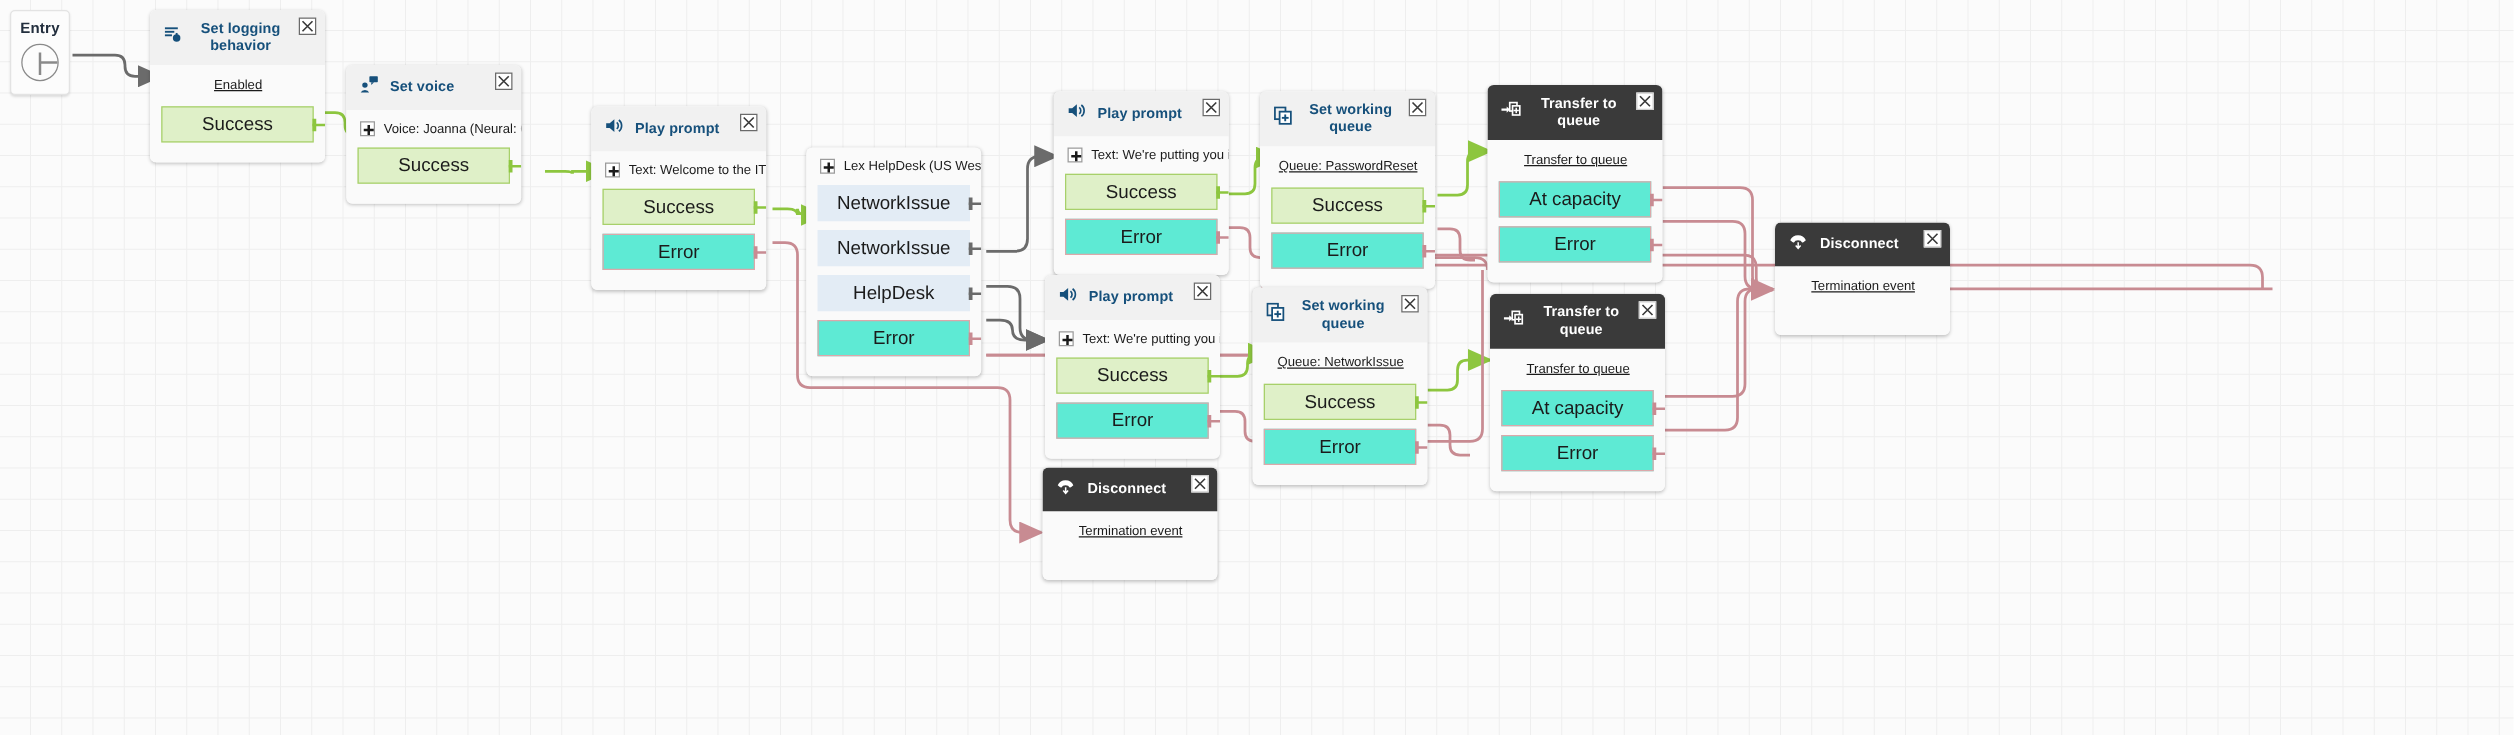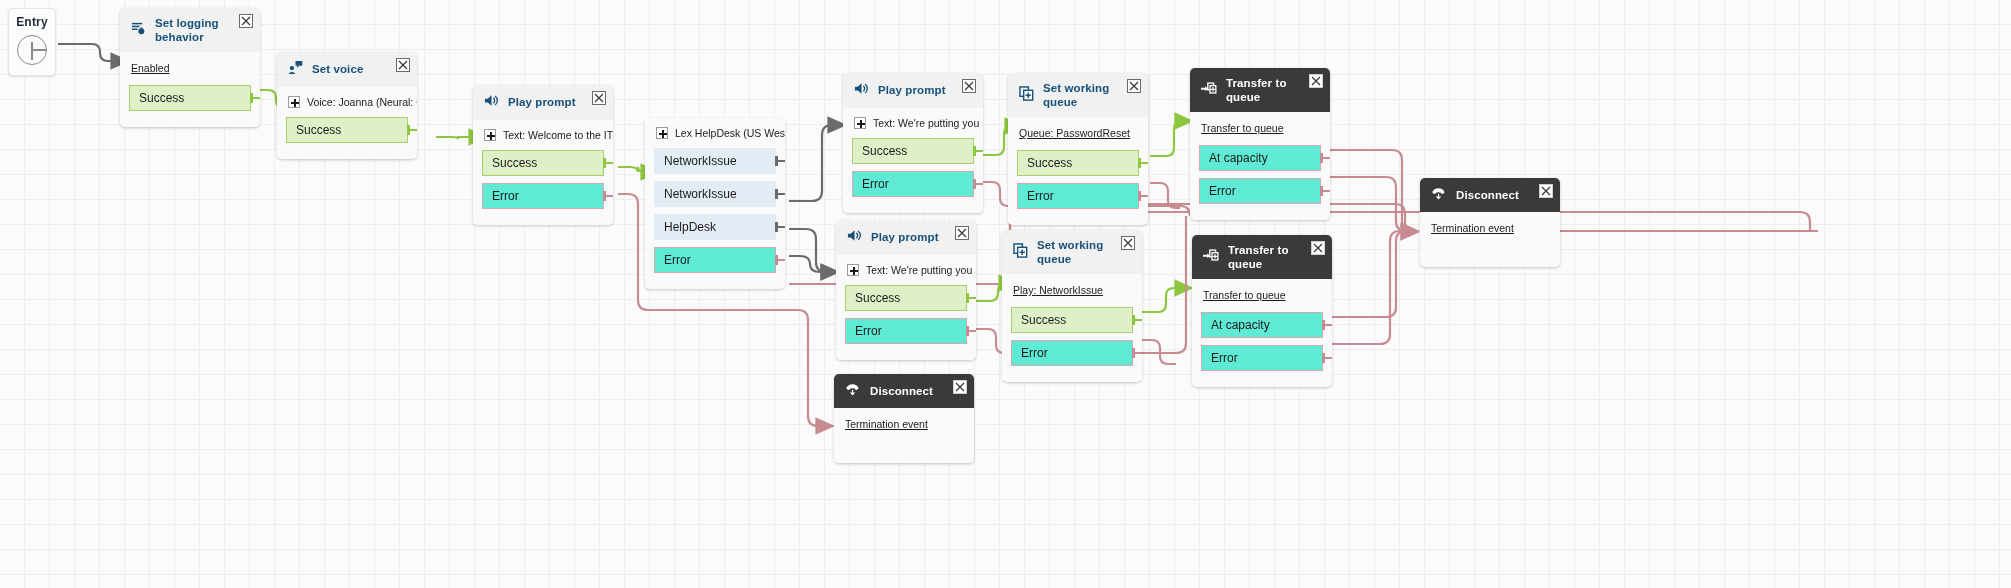--- a/index.html
+++ b/index.html
@@ -11,20 +11,21 @@
   }
   #canvas {
     position: relative;
     width: 2011px; height: 588px;
     background-color: #fbfbfb;
     background-image:
       linear-gradient(to right, #eeeeee 1px, transparent 1px),
       linear-gradient(to bottom, #eeeeee 1px, transparent 1px);
     background-size: 25px 25px;
     background-position: -1px -1px;
+    text-align: center;
   }
   #edges { position:absolute; left:0; top:0; width:2011px; height:588px; pointer-events:none; }
 
   
   .entry {
     position: absolute;
     background: #fcfcfc;
     border: 1px solid #e3e3e3;
     border-radius: 4px;
     box-shadow: 0 1px 2px rgba(0,0,0,.12);
@@ -94,21 +95,21 @@
   .plusbox::before, .plusbox::after {
     content:""; position:absolute; background:#1b1b1b;
   }
   .plusbox::before { left:2px; top:5px; width:8px; height:2px; }
   .plusbox::after  { top:2px; left:5px; height:8px; width:2px; }
 
   .port {
     position: relative;
     margin: 0 9px 7px 9px;
     padding: 5px 9px;
-    font-size: 12px;
+    font-size: 15px;
     color: #1b1b1b;
     border: 1px solid transparent;
     cursor: pointer;
   }
   .port.success { background: #dff0c8; border-color: #a7d06a; }
   .port.error   { background: #5eead4; border-color: #dba8aa; }
   .port.branch  { background: #e3ecf5; border-color: transparent; }
 
   
   .port .stub {
@@ -474,21 +475,21 @@
           </svg>
       </span>
       <div class="node-title">Set working queue</div>
       <div class="node-close">
         <svg width="10" height="10" viewBox="0 0 10 10">
             <path d="M1,1 L9,9 M9,1 L1,9" stroke="#3a3a3a" stroke-width="1.3"></path>
           </svg>
       </div>
     </div>
     <div class="node-body">
-      <div class="static-row">Play: NetworkIssue</div>
+      <div class="static-row">Queue: NetworkIssue</div>
       <div class="port success">
         <span>Success</span>
         <span class="stub"></span>
       </div>
       <div class="port error">
         <span>Error</span>
         <span class="stub"></span>
       </div>
     </div>
   </div>

